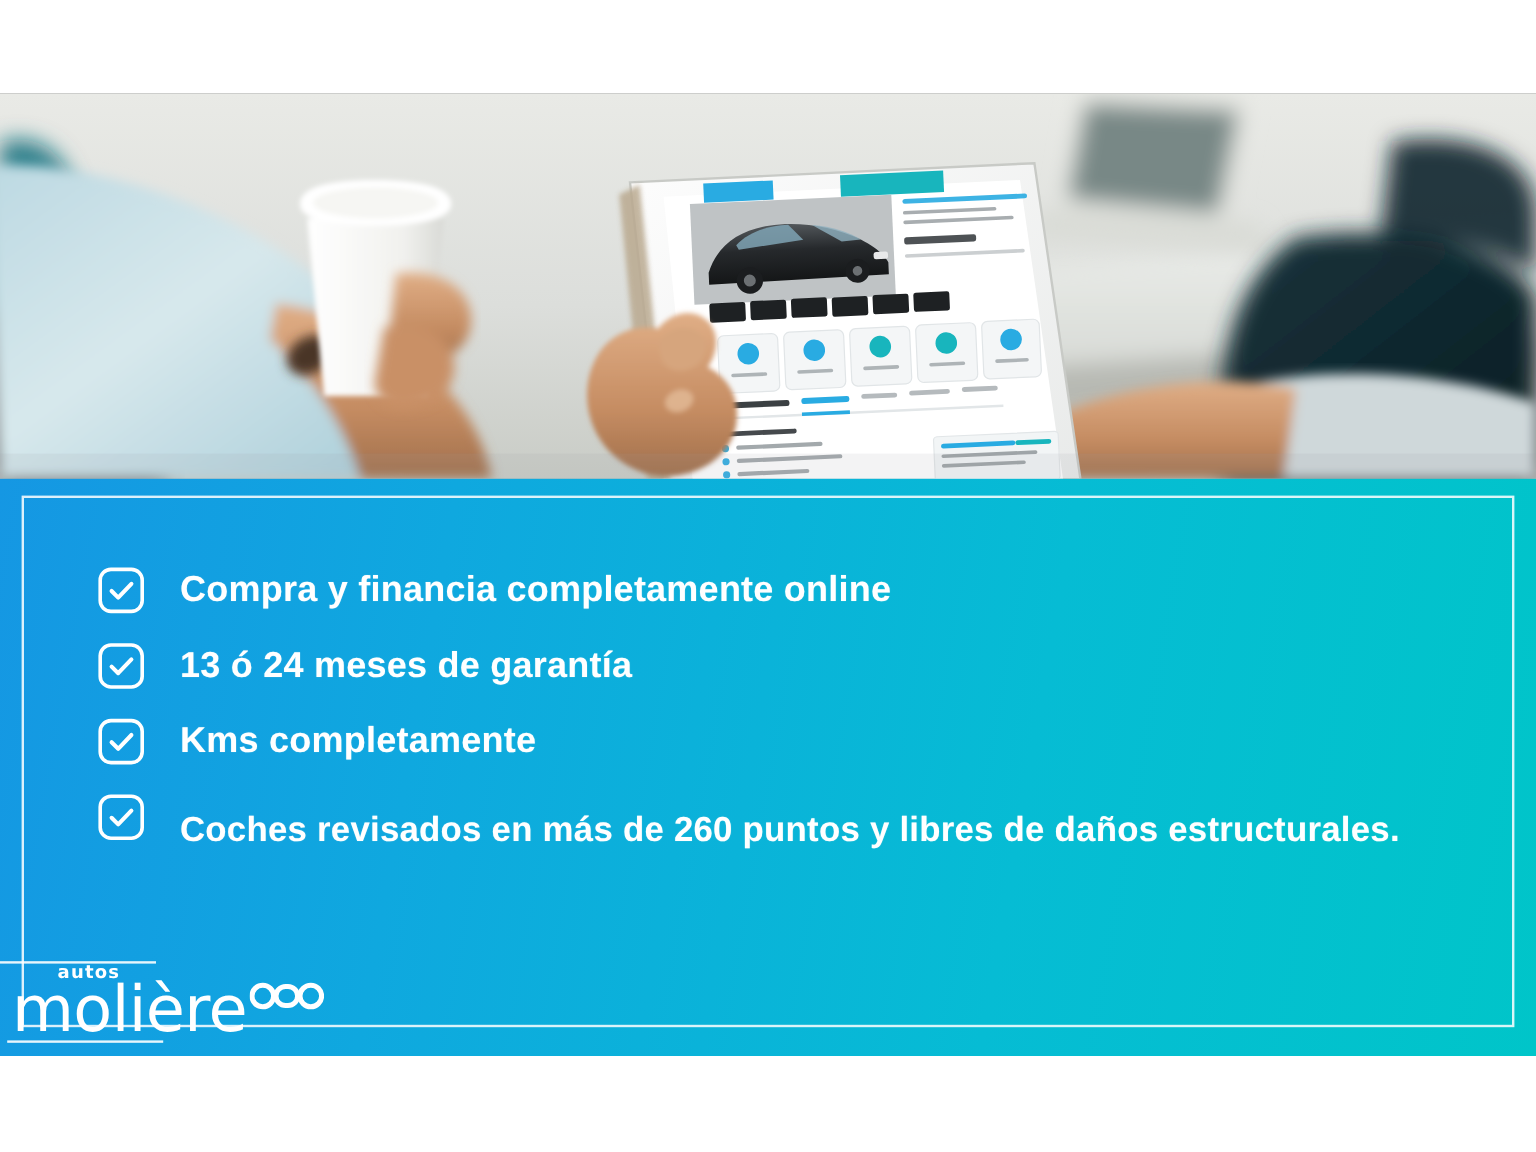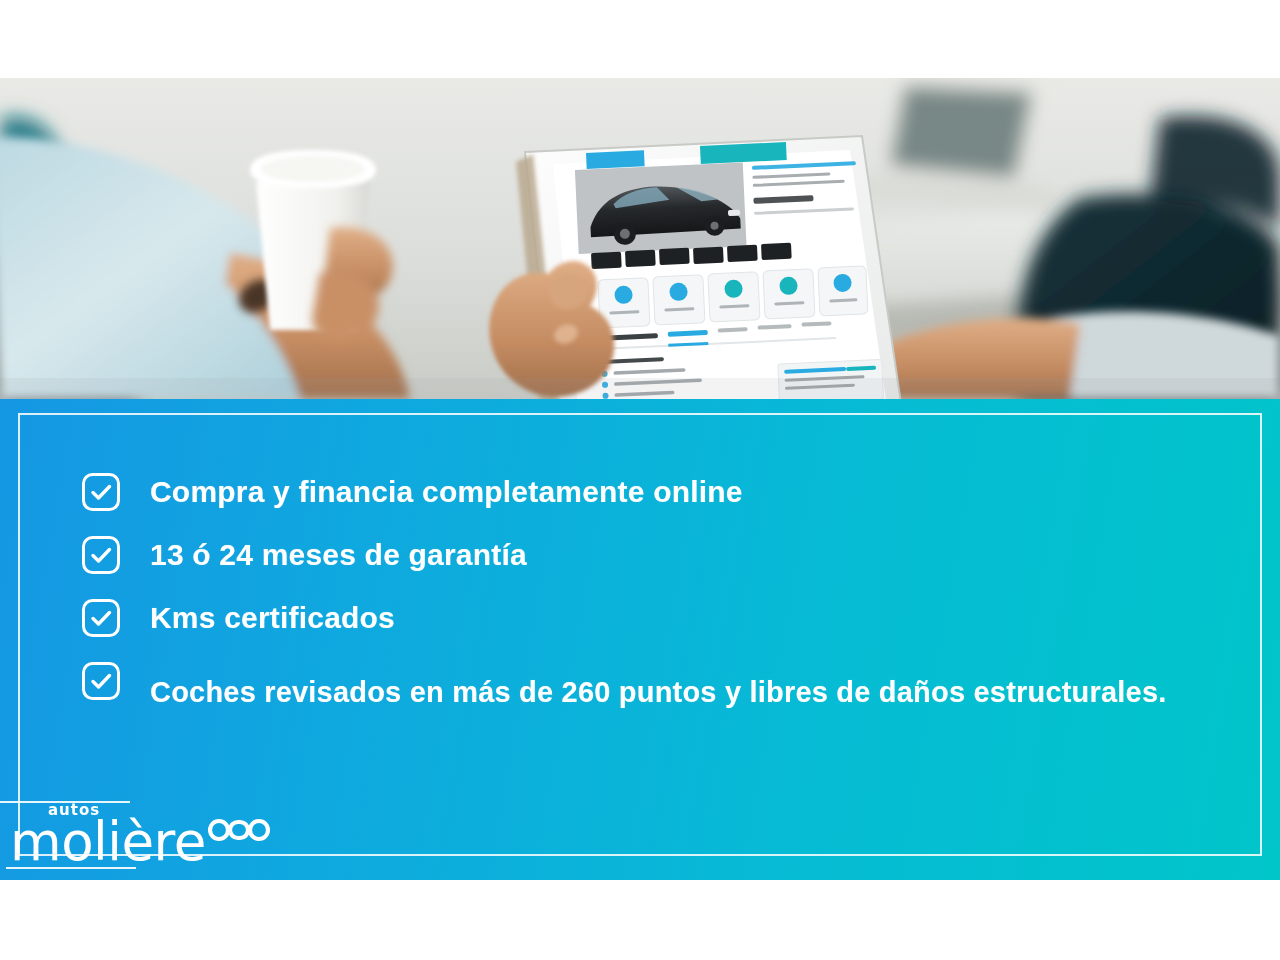--- a/index.html
+++ b/index.html
@@ -421,21 +421,21 @@
       </div>
 
 
       <div class="feature-row">
         <span class="check-icon">
           <svg viewBox="0 0 42 42" fill="none">
             <rect x="3.5" y="3.5" width="35" height="35" rx="9" stroke="#ffffff" stroke-width="3"></rect>
             <path d="M13 21.5 L18.5 27 L29.5 15.5" stroke="#ffffff" stroke-width="3.4" stroke-linecap="round" stroke-linejoin="round"></path>
           </svg>
         </span>
-        <span class="feature-text">Kms certificados</span>
+        <span class="feature-text">Kms completamente</span>
       </div>
 
       <div class="feature-row last">
         <span class="check-icon">
           <svg viewBox="0 0 42 42" fill="none">
             <rect x="3.5" y="3.5" width="35" height="35" rx="9" stroke="#ffffff" stroke-width="3"></rect>
             <path d="M13 21.5 L18.5 27 L29.5 15.5" stroke="#ffffff" stroke-width="3.4" stroke-linecap="round" stroke-linejoin="round"></path>
           </svg>
         </span>
         <span class="feature-text">Coches revisados en más de 260 puntos y libres de daños estructurales.</span>

